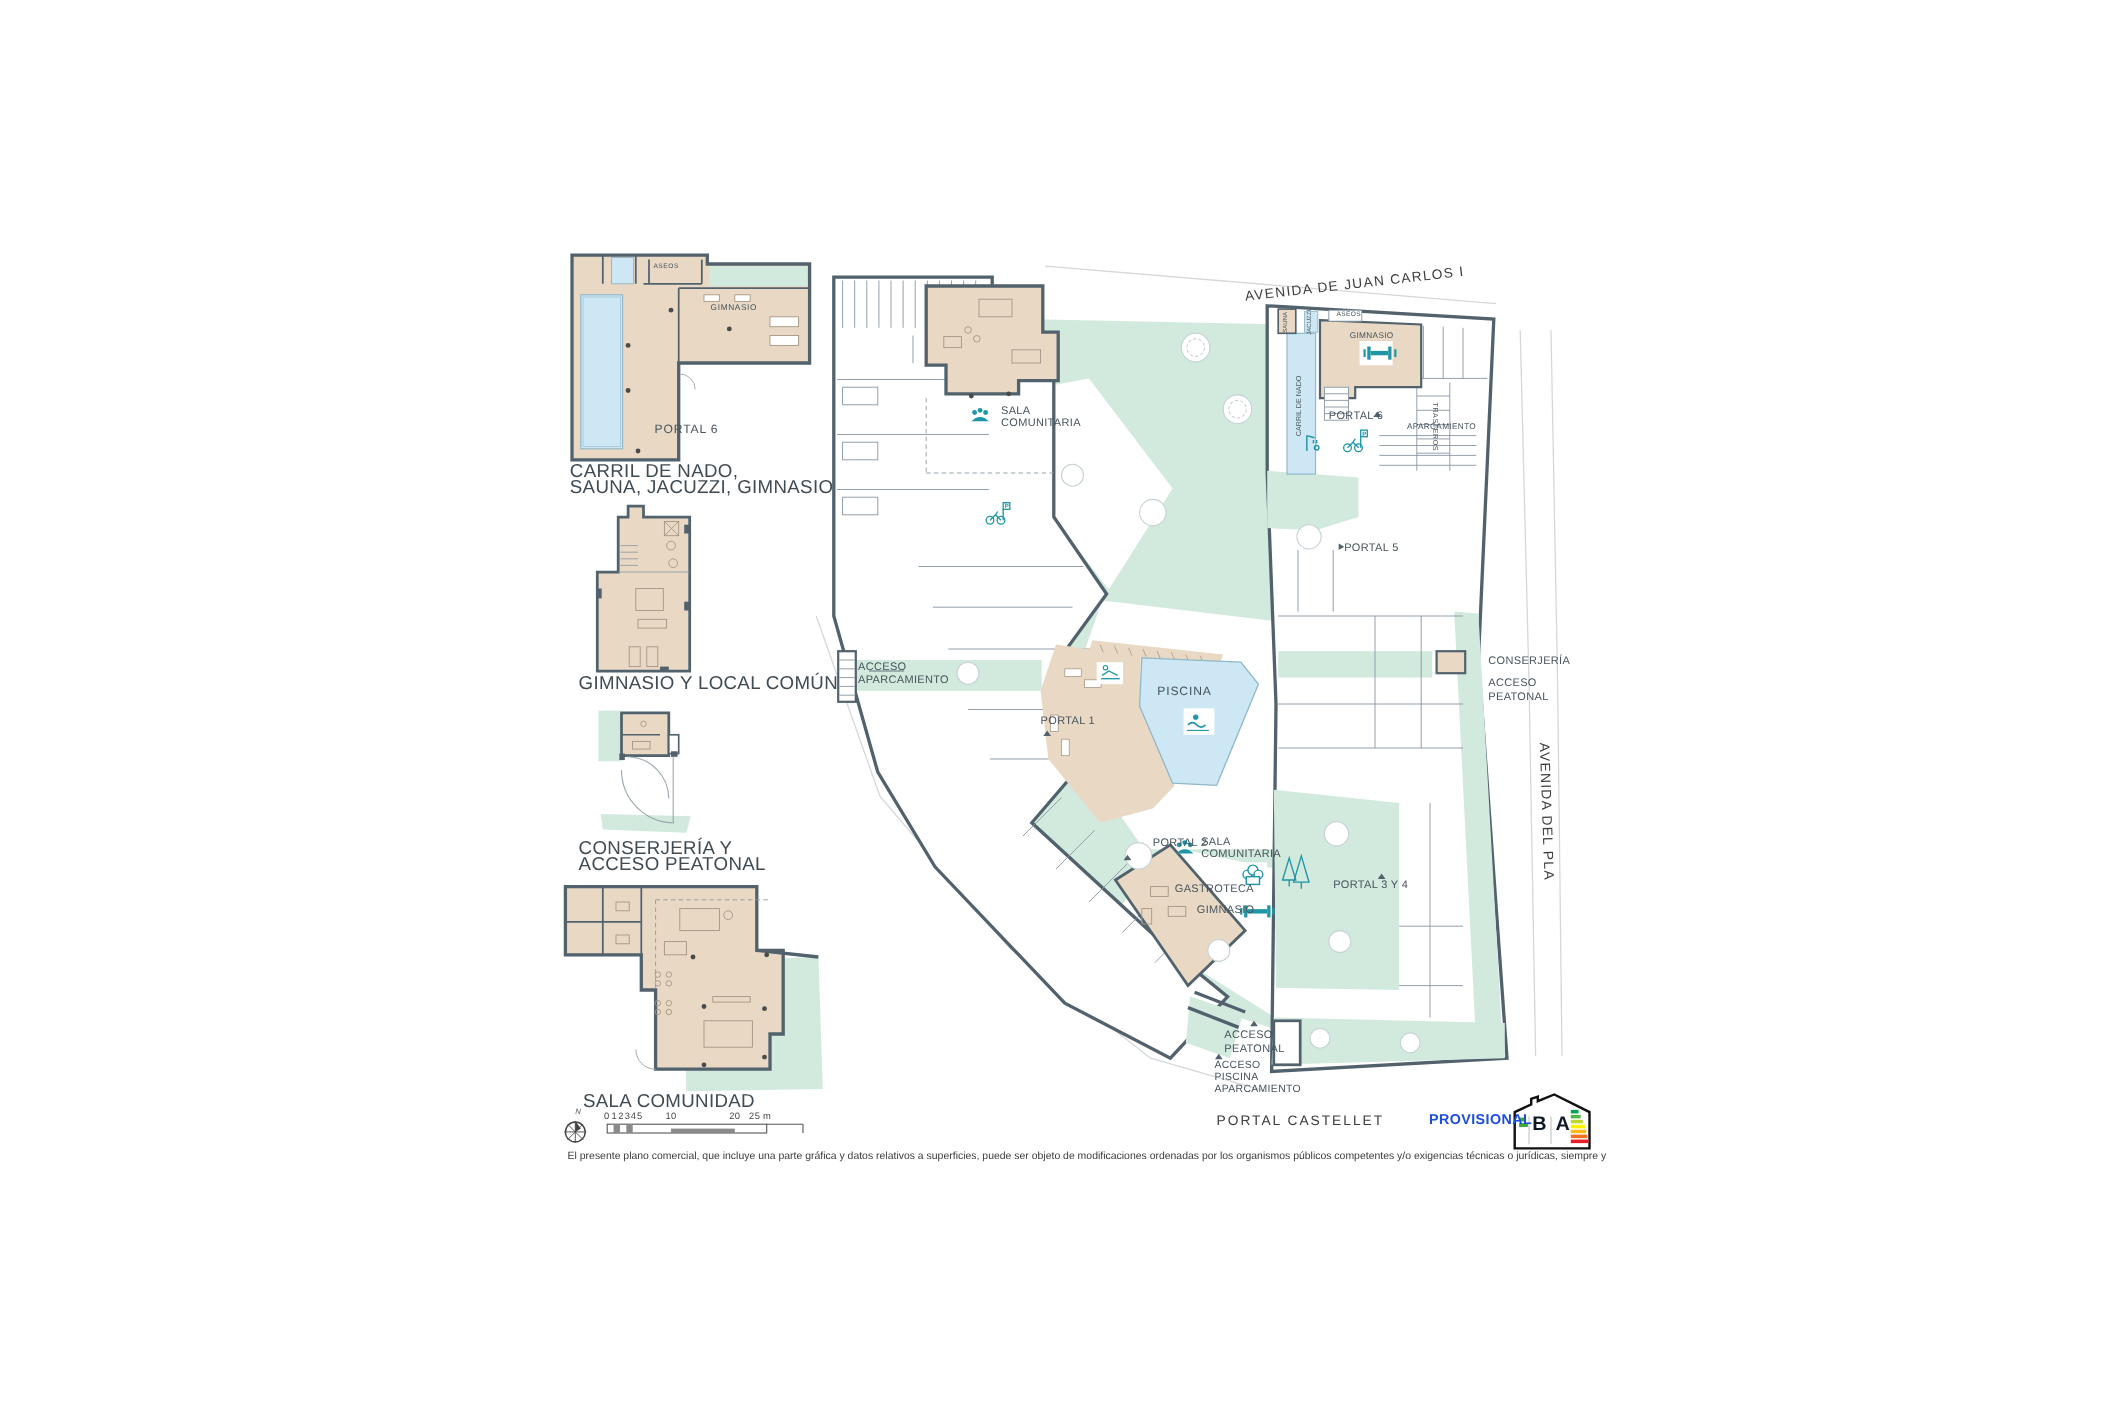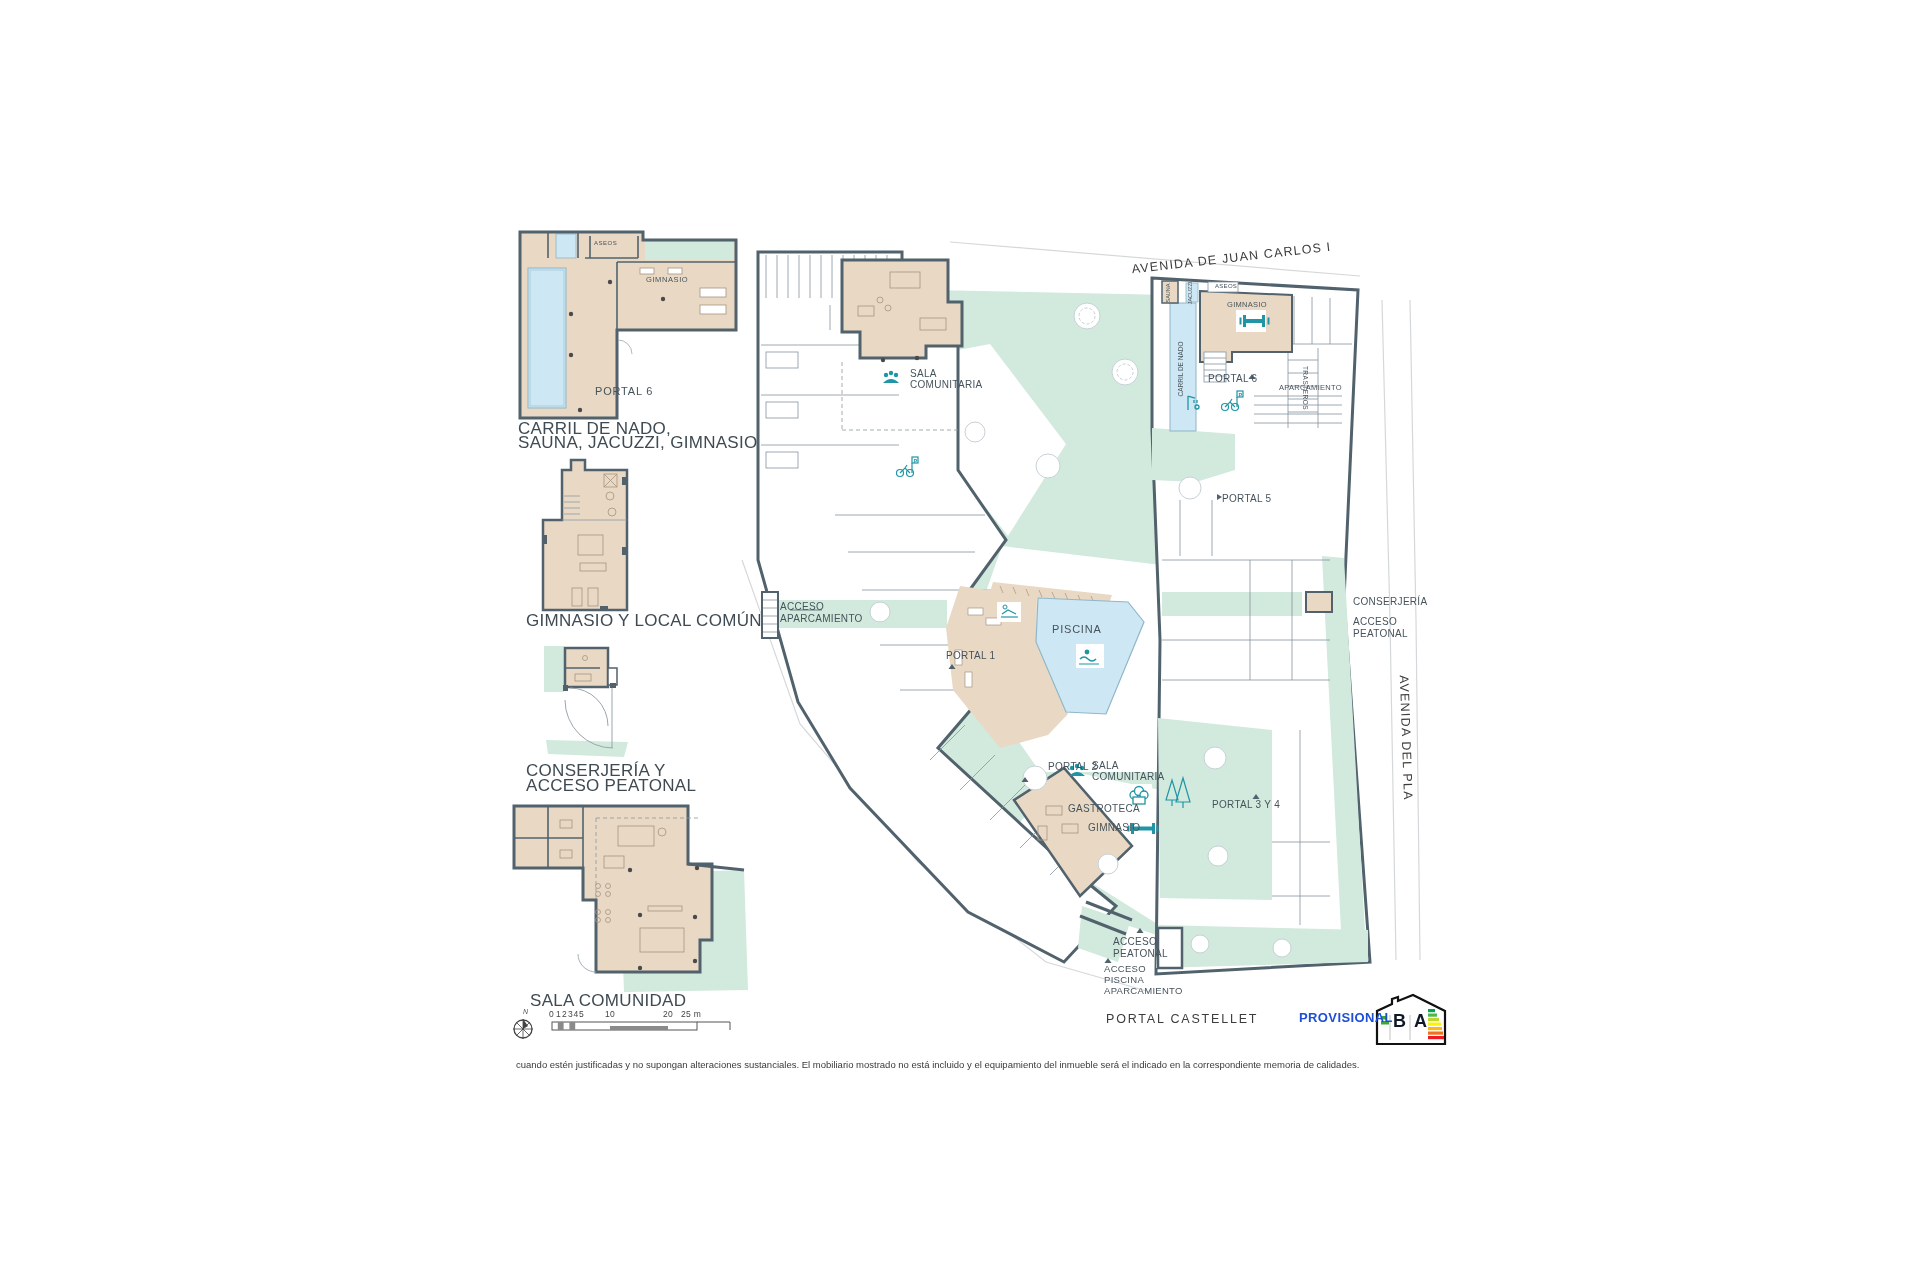--- a/index.html
+++ b/index.html
@@ -529,19 +529,19 @@
 <div class="lbl tick" style="left:556px;top:1009px;">1</div>
 <div class="lbl tick" style="left:562px;top:1009px;">2</div>
 <div class="lbl tick" style="left:568px;top:1009px;">3</div>
 <div class="lbl tick" style="left:573.5px;top:1009px;">4</div>
 <div class="lbl tick" style="left:579px;top:1009px;">5</div>
 <div class="lbl tick" style="left:605px;top:1009px;">10</div>
 <div class="lbl tick" style="left:663px;top:1009px;">20</div>
 <div class="lbl tick" style="left:681px;top:1009px;">25 m</div>
 <div class="lbl north" style="left:523px;top:1006px;">N</div>
 
-<div class="lbl disc" style="left:516px;top:1059px;">cuando estén justificadas y no supongan alteraciones sustanciales. El mobiliario mostrado no está incluido y el equipamiento del inmueble será el indicado en la correspondiente memoria de calidades.</div>
+<div class="lbl disc" style="left:516px;top:1046px;">El presente plano comercial, que incluye una parte gráfica y datos relativos a superficies, puede ser objeto de modificaciones ordenadas por los organismos públicos competentes y/o exigencias técnicas o jurídicas, siempre y</div>
 <div class="lbl prov" style="left:1299px;top:1012px;">PROVISIONAL</div>
 
 <div class="elet" style="left:1393px;top:1012px;">B</div>
 <div class="elet" style="left:1414px;top:1012px;">A</div>
 
 </div>
 
 </body></html>

